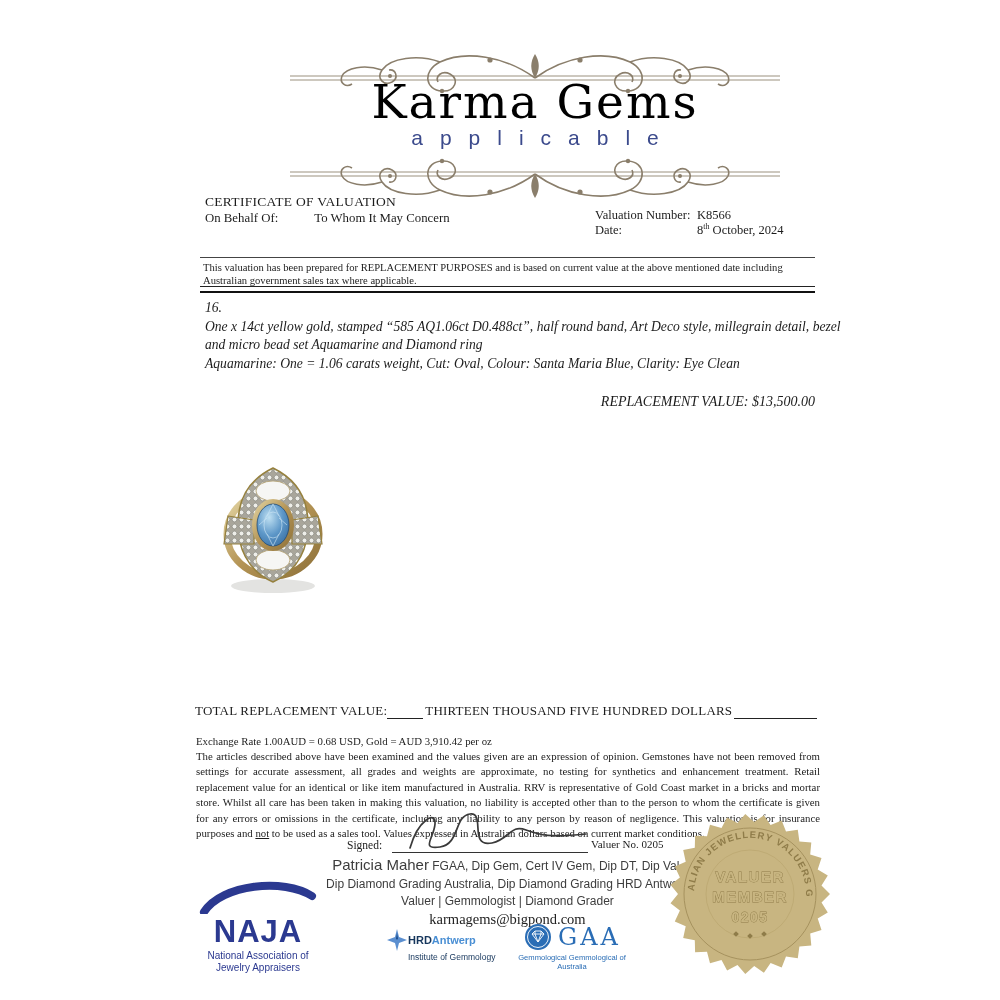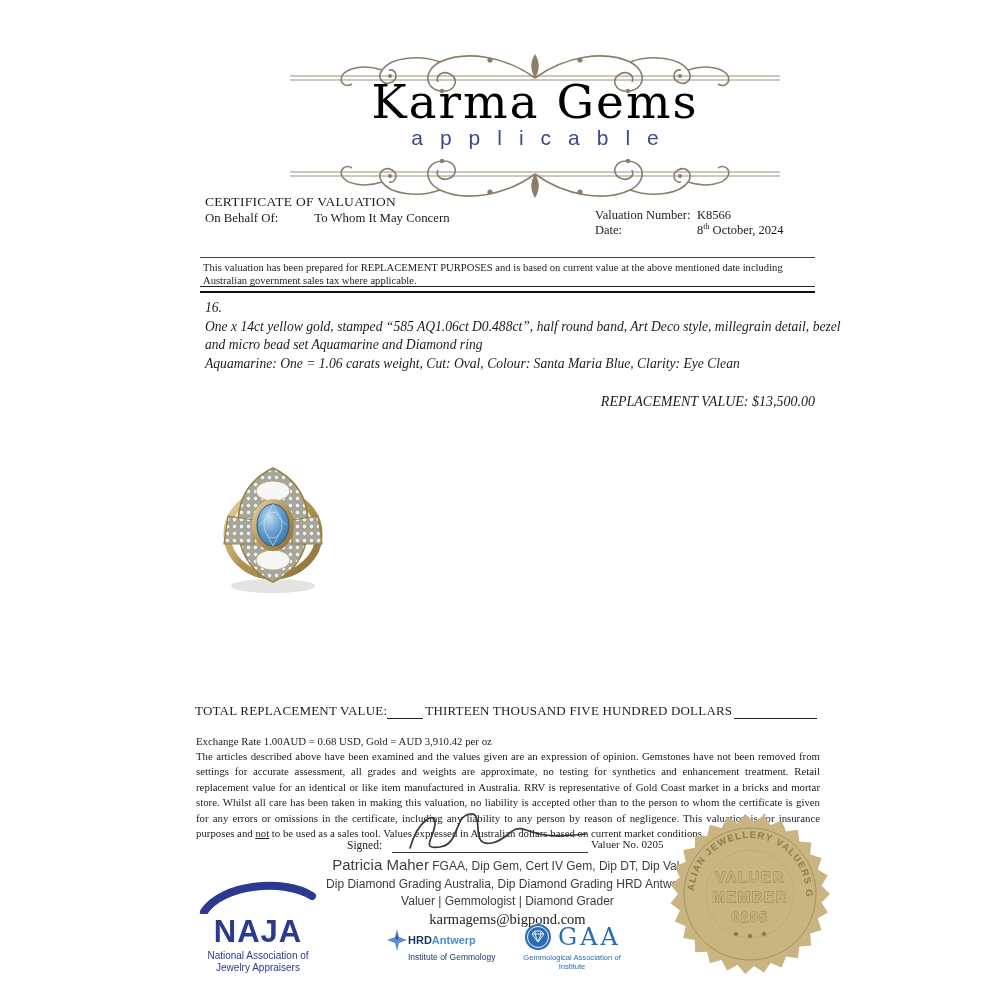--- a/index.html
+++ b/index.html
@@ -233,21 +233,21 @@
     <svg width="30" height="30" viewBox="0 0 30 30">
       <circle cx="15" cy="15" r="13" fill="#2a6db5"></circle>
       <circle cx="15" cy="15" r="10.5" fill="none" stroke="#ffffff" stroke-width=".9"></circle>
       <g stroke="#ffffff" stroke-width=".9" fill="none">
         <path d="M9,12 L12,9 L18,9 L21,12 L15,20 Z"></path>
         <path d="M9,12 L21,12 M12,9 L12,12 M18,9 L18,12 M15,20 L12,12 M15,20 L18,12"></path>
       </g>
     </svg>
     <span class="gaa-acronym">GAA</span>
   </div>
-  <div class="gaa-sub">Gemmological Association of Institute</div>
+  <div class="gaa-sub">Gemmological Gemmological of Australia</div>
 </div>
 
 <svg class="abs seal" width="164" height="164" viewBox="0 0 164 164">
   <defs>
     <path id="sealTopArc" d="M 26,82 A 56,56 0 0 1 138,82" fill="none"></path>
     <path id="sealBotArc" d="M 34,98 A 52,52 0 0 0 130,98" fill="none"></path>
   </defs>
   <polygon id="seal-burst" points="162.0,82.0 153.5,90.4 159.8,100.4 149.7,106.6 153.5,117.9 142.2,121.6 143.3,133.4 131.4,134.4 129.8,146.2 118.0,144.4 113.7,155.5 102.6,151.0 95.9,160.8 86.2,153.9 77.3,161.9 69.5,152.9 59.1,158.6 53.5,148.1 42.0,151.3 39.0,139.8 27.1,140.2 26.8,128.3 15.2,126.0 17.7,114.3 6.8,109.4 11.9,98.6 2.5,91.3 10.0,82.0 2.5,72.7 11.9,65.4 6.8,54.6 17.7,49.7 15.2,38.0 26.8,35.7 27.1,23.8 39.0,24.2 42.0,12.7 53.5,15.9 59.1,5.4 69.5,11.1 77.3,2.1 86.2,10.1 95.9,3.2 102.6,13.0 113.7,8.5 118.0,19.6 129.8,17.8 131.4,29.6 143.3,30.6 142.2,42.4 153.5,46.1 149.7,57.4 159.8,63.6 153.5,73.6" fill="#c8b581"></polygon>
   <circle cx="82" cy="82" r="66" fill="none" stroke="#a6925e" stroke-width="1"></circle>
   <circle cx="82" cy="82" r="44" fill="none" stroke="#b7a26c" stroke-width=".6"></circle>

